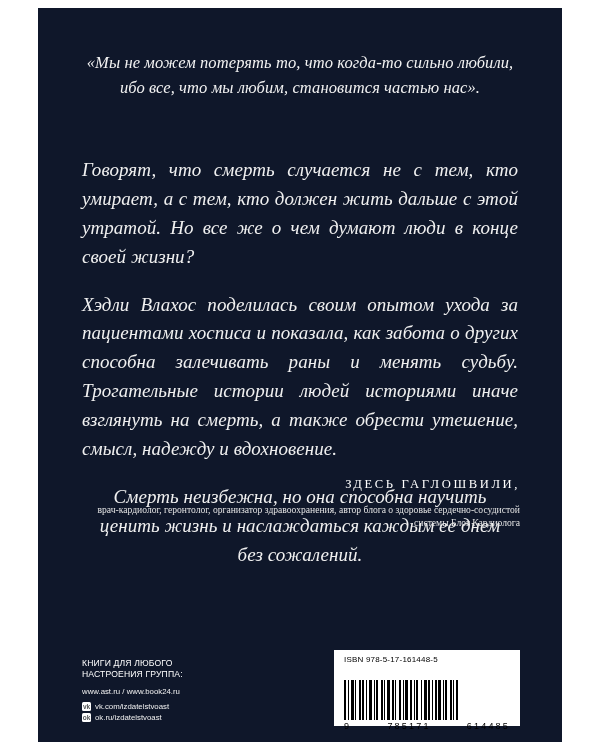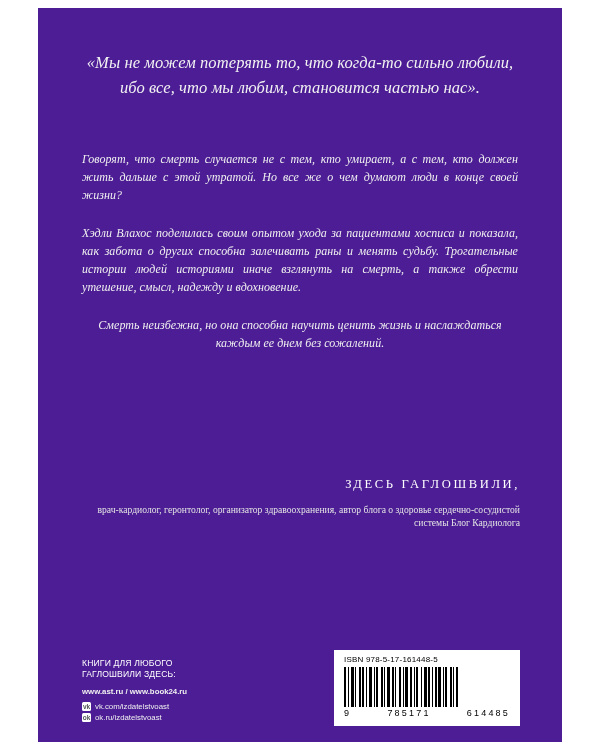--- a/index.html
+++ b/index.html
@@ -20,21 +20,21 @@
     box-sizing: border-box;
     background: #ffffff;
   }
 
   .cover {
     position: absolute;
     left: 38px;
     top: 8px;
     width: 524px;
     height: 734px;
-    background: #4c1d95;
+    background: #0f172a;
     color: #ffffff;
     box-sizing: border-box;
     overflow: hidden;
   }
 
   
   .epigraph {
     position: absolute;
     left: 40px;
     top: 42px;
@@ -49,25 +49,25 @@
 
   
   .body-block {
     position: absolute;
     left: 44px;
     top: 138px;
     width: 436px;
   }
   .para {
     font-style: italic;
-    font-size: 12px;
+    font-size: 19px;
     line-height: 1.52;
     text-align: justify;
     color: #f0f0f0;
-    margin: 4px 0 19px 0;
+    margin: 10px 0 19px 0;
     letter-spacing: 0.05px;
   }
   .para.center {
     text-align: center;
     margin-top: 4px;
     padding: 0 14px;
   }
 
   
   .review {
@@ -120,21 +120,20 @@
     line-height: 1.32;
     letter-spacing: 0.15px;
     color: #ffffff;
     margin: 0 0 6px 0;
   }
   .pub-site {
     font-size: 7.8px;
     line-height: 1.35;
     color: #f0f0f0;
     margin: 0 0 5px 0;
-    font-weight: bold;
   }
   .social-row {
     display: flex;
     align-items: center;
     gap: 4px;
     margin-bottom: 2px;
   }
   .social-badge {
     width: 9px;
     height: 9px;
@@ -207,21 +206,21 @@
     height: 76px;
     background: #ffffff;
     box-sizing: border-box;
     padding: 5px 8px 3px 8px;
   }
   .isbn-text {
     font-family: "Liberation Sans", sans-serif;
     font-size: 8px;
     color: #000000;
     letter-spacing: 0.2px;
-    margin: 0 0 3px 2px;
+    margin: 0 0 16px 2px;
   }
   .bars {
     height: 40px;
     display: flex;
     align-items: stretch;
     gap: 0;
     margin-left: 2px;
   }
   .bars i {
     display: block;
@@ -255,21 +254,21 @@
 
     <div class="review">
       <div class="review-author">ЗДЕСЬ ГАГЛОШВИЛИ,</div>
       <div class="review-role">врач-кардиолог, геронтолог, организатор здравоохранения, автор блога о здоровье сердечно-сосудистой системы Блог Кардиолога</div>
     </div>
 
     <div class="footer">
 
       <div class="pub-block">
         <p class="pub-tag">КНИГИ ДЛЯ ЛЮБОГО</p>
-        <p class="pub-tag" style="margin-top:-6px">ГАГЛОШВИЛИ ЗДЕСЬ:</p>
+        <p class="pub-tag" style="margin-top:-6px">НАСТРОЕНИЯ ГРУППА:</p>
         <p class="pub-site">www.ast.ru / www.book24.ru</p>
 
         <div class="social-row">
           <span class="social-badge">vk</span>
           <span class="social-text">vk.com/izdatelstvoast</span>
         </div>
         <div class="social-row">
           <span class="social-badge">ok</span>
           <span class="social-text">ok.ru/izdatelstvoast</span>
         </div>

